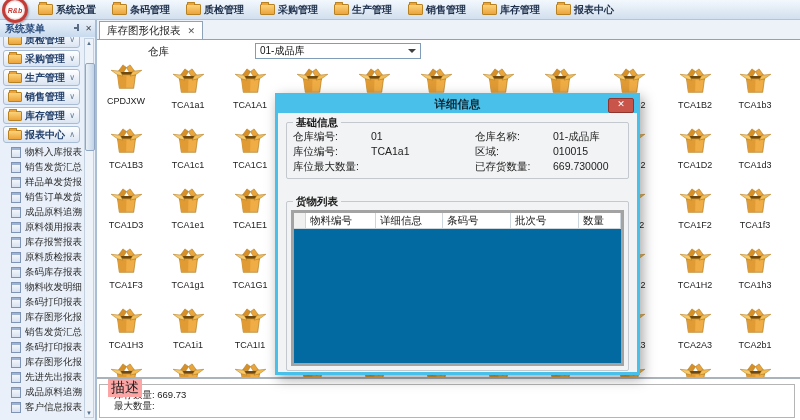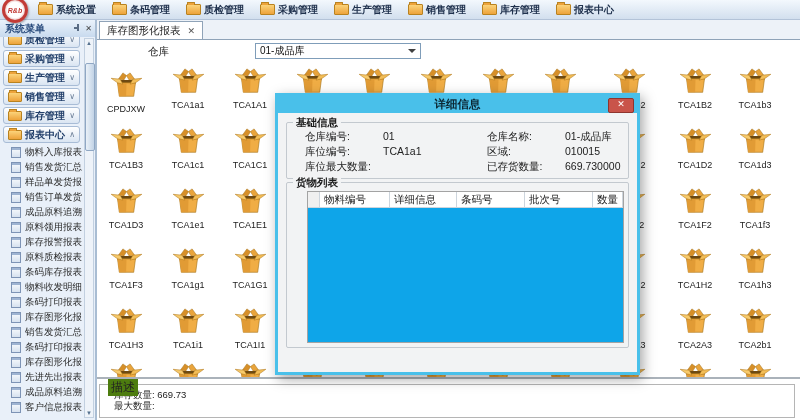--- a/index.html
+++ b/index.html
@@ -51,38 +51,38 @@
     background:#fff;border:1px solid #7f9db9;font-size:10px;color:#111;display:flex;align-items:center;
     padding-left:4px;cursor:pointer;}
   #wh-combo .caret{margin-left:auto;margin-right:4px;width:0;height:0;border-left:4px solid transparent;
     border-right:4px solid transparent;border-top:4px solid #404040;}
   #gridarea{position:absolute;left:0;top:42px;right:0;height:315px;overflow:hidden;background:#fff;}
   .cell{position:absolute;width:56px;display:flex;flex-direction:column;align-items:center;cursor:pointer;}
   .bin-label{margin-top:1px;font-size:9px;color:#222;white-space:nowrap;}
   
   #grid-line{position:absolute;left:0;top:357px;right:0;height:2px;background:#aab2ba;}
   #footer{position:absolute;left:2px;top:364px;right:5px;bottom:2px;border:1px solid #b5b5b5;background:#fff;}
-  #footer .legend{position:absolute;left:8px;top:-6px;background:#4d7c0f;padding:0 3px;font-size:12px;color:#222;}
+  #footer .legend{position:absolute;left:8px;top:-6px;background:#fca5a5;padding:0 3px;font-size:14px;color:#222;}
   #footer .fl{padding-left:14px;font-size:9.5px;line-height:11px;color:#222;}
   #footer .fl:first-of-type{margin-top:4px;}
   
   #dialog{position:absolute;left:275px;top:93px;width:365px;height:282px;box-sizing:border-box;z-index:10;
     border:3px solid #49c0ea;background:#f2f3f4;box-shadow:3px 4px 12px rgba(0,0,0,.35);}
   #dlg-title{height:17px;background:#49c0ea;text-align:center;font-size:11.5px;font-weight:bold;color:#0c2733;line-height:16px;}
   #dlg-close{position:absolute;right:3px;top:2px;width:24px;height:13px;background:#c9544a;border:1px solid #8f352e;
     border-radius:2px;color:#fff;font-size:9px;line-height:11px;text-align:center;font-weight:bold;cursor:pointer;}
   .groupbox{position:relative;border:1px solid #c3c9cf;border-radius:2px;margin:9px 8px 0 8px;padding:6px 6px 4px 6px;}
   .groupbox .legend{position:absolute;left:6px;top:-7px;background:#f2f3f4;padding:0 3px;font-size:10.5px;font-weight:bold;color:#1a1a1a;}
   .frow{display:flex;}
   .field{display:flex;font-size:10.5px;line-height:15px;color:#222;}
-  .field.l{width:182px;flex:0 0 auto;margin-left:12px;}
+  .field.l{width:182px;flex:0 0 auto;}
   .field .flabel{min-width:78px;}
   .field .fvalue{white-space:nowrap;}
-  #goods-box{margin-top:3px;padding:8px 4px 4px 20px;}
-  #gtable{height:150px;background:#0ea5e9;border:1px solid #a3a3a3;overflow:hidden;}
+  #goods-box{margin-top:22px;padding:8px 4px 4px 4px;}
+  #gtable{height:150px;background:#0369a1;border:3px solid #a3a3a3;overflow:hidden;}
   .trow{display:flex;height:16px;box-sizing:border-box;border-bottom:1px solid #cdd5dd;background:#fff;}
   .trow.sel{background:#d9e7f6;}
   .tc{box-sizing:border-box;border-right:1px solid #cdd5dd;padding:0 4px;font-size:10.5px;line-height:15px;
     color:#222;overflow:hidden;white-space:nowrap;}
   .gut{width:12px;flex:0 0 auto;background:#f0f0f0;padding:0;text-align:center;font-size:7px;color:#333;line-height:15px;}
   .c0{width:70px;flex:0 0 auto;} .c1{width:67px;flex:0 0 auto;} .c2{width:68px;flex:0 0 auto;}
   .c3{width:68px;flex:0 0 auto;} .c4{flex:1;} .num{text-align:right;}
 </style>
 </head>
 <body>
@@ -285,21 +285,21 @@
     </div>
   </div>
   <div id="toolbar">
     <span id="wh-label">仓库</span>
     <div id="wh-combo">
       <span>01-成品库</span>
       <span class="caret"></span>
     </div>
   </div>
   <div id="gridarea">
-  <div class="cell" style="left: 1px; top: 10px;">
+  <div class="cell" style="left: 1px; top: 2px;">
     <span>
       <svg width="33" height="27" viewBox="0 0 36 30">
         <polygon points="9,8 14,1 18,4 15,9" fill="#d78f28" stroke="#a87418" stroke-width="0.6"></polygon>
         <polygon points="27,8 22,1 18,4 21,9" fill="#e9a43b" stroke="#a87418" stroke-width="0.6"></polygon>
         <polygon points="7,9 29,9 27,15 9,15" fill="#6e4a12"></polygon>
         <polygon points="8,12 28,12 26,27 10,27" fill="#f0ad45" stroke="#a87418" stroke-width="0.7"></polygon>
         <polygon points="8,12 18,12.5 17.6,27 10,27" fill="#e19b35"></polygon>
         <polygon points="8,12 1,7 11,8 14,13.5" fill="#f7ca6c" stroke="#b07818" stroke-width="0.6"></polygon>
         <polygon points="28,12 35,7 25,8 22,13.5" fill="#f2bd57" stroke="#b07818" stroke-width="0.6"></polygon>
       </svg>

